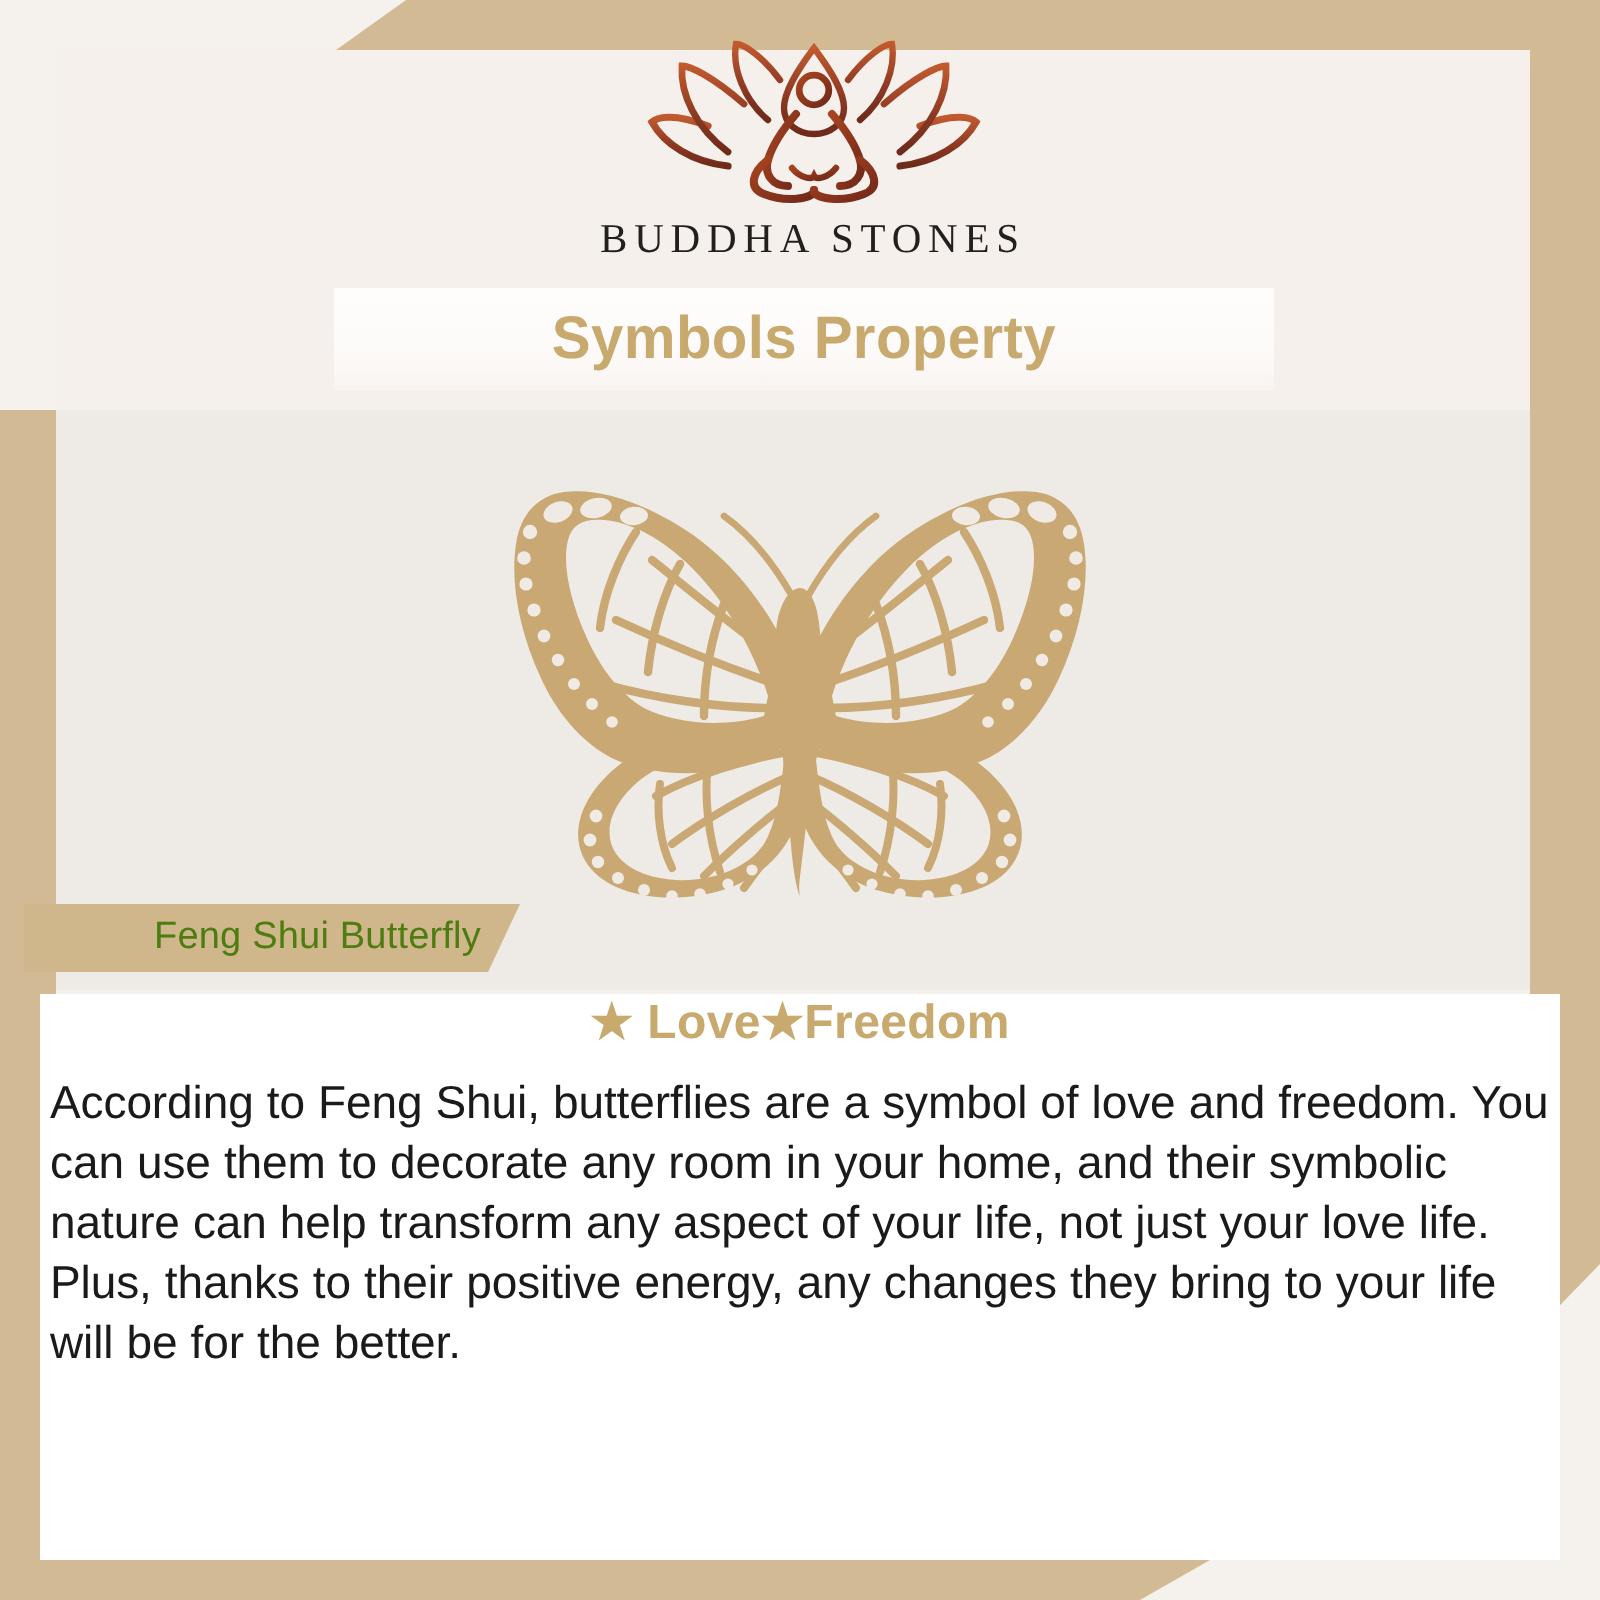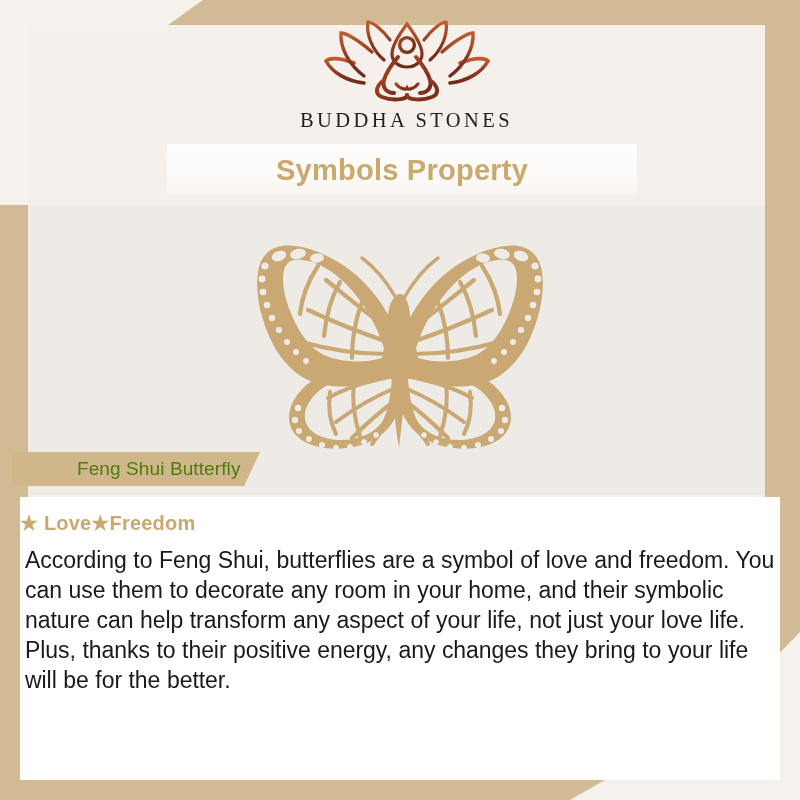--- a/index.html
+++ b/index.html
@@ -74,22 +74,23 @@
     font-size:19px;font-weight:normal;color:#4d7c0f;
     white-space:nowrap;letter-spacing:.1px;margin-left:48px;
   }
 
   
   .content-card{
     position:absolute;left:20px;top:497px;width:760px;height:283px;
     background:#ffffff;
   }
   .love-heading{
-    margin:0;padding-top:14px;
-    font-size:20px;font-weight:bold;
+    margin:0;
+    text-align:center;
+    font-size:24px;font-weight:bold;
     color:#c8a96e;
     white-space:nowrap;
     letter-spacing:.2px;
   }
   .body-copy{
     margin:0;padding:10px 5px 0 5px;
     font-size:23px;line-height:30px;
     color:#1a1a1a;
     text-align:left;
     letter-spacing:-.05px;

